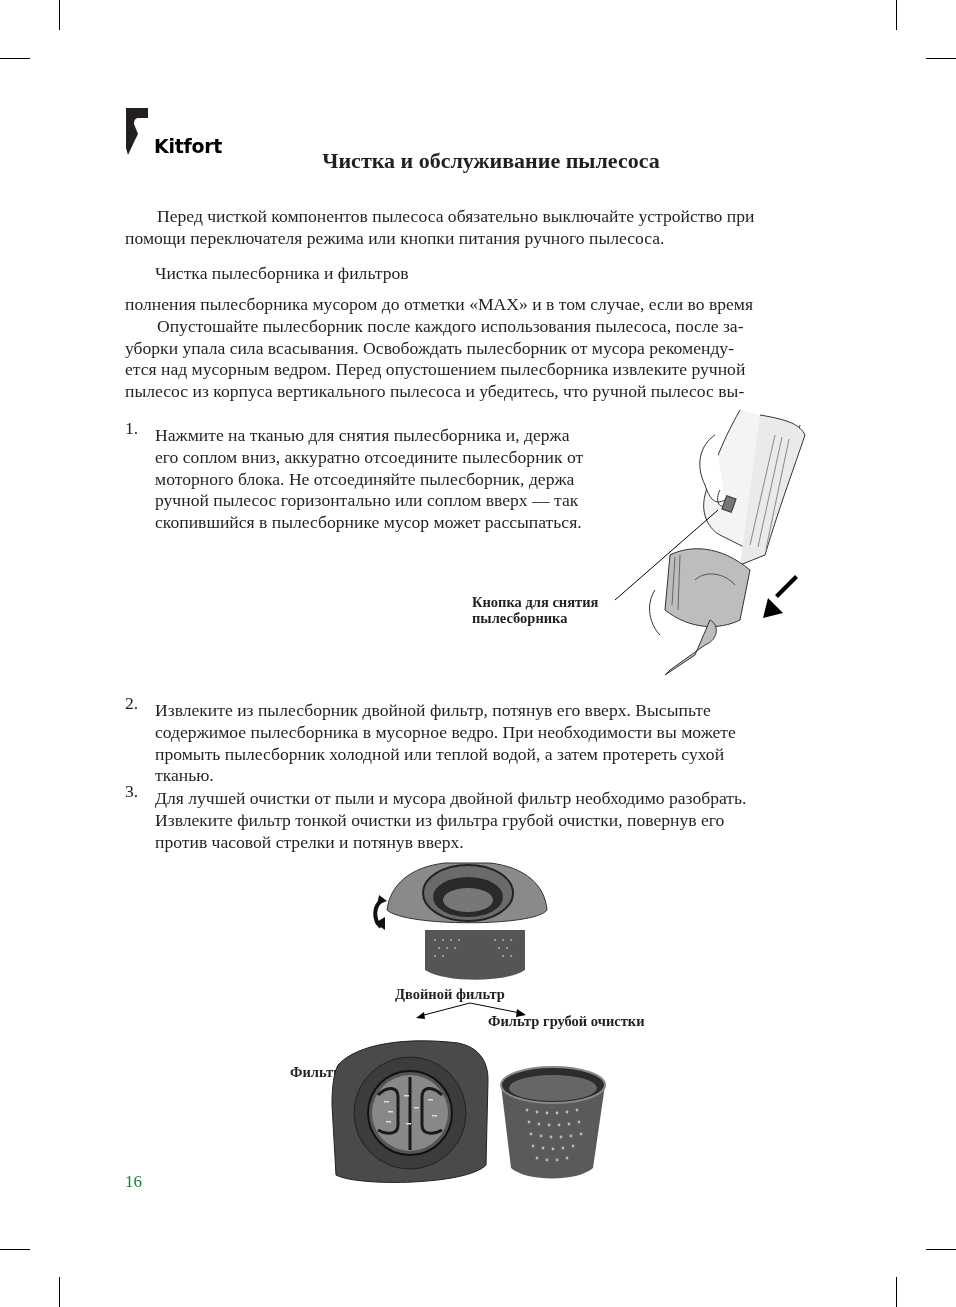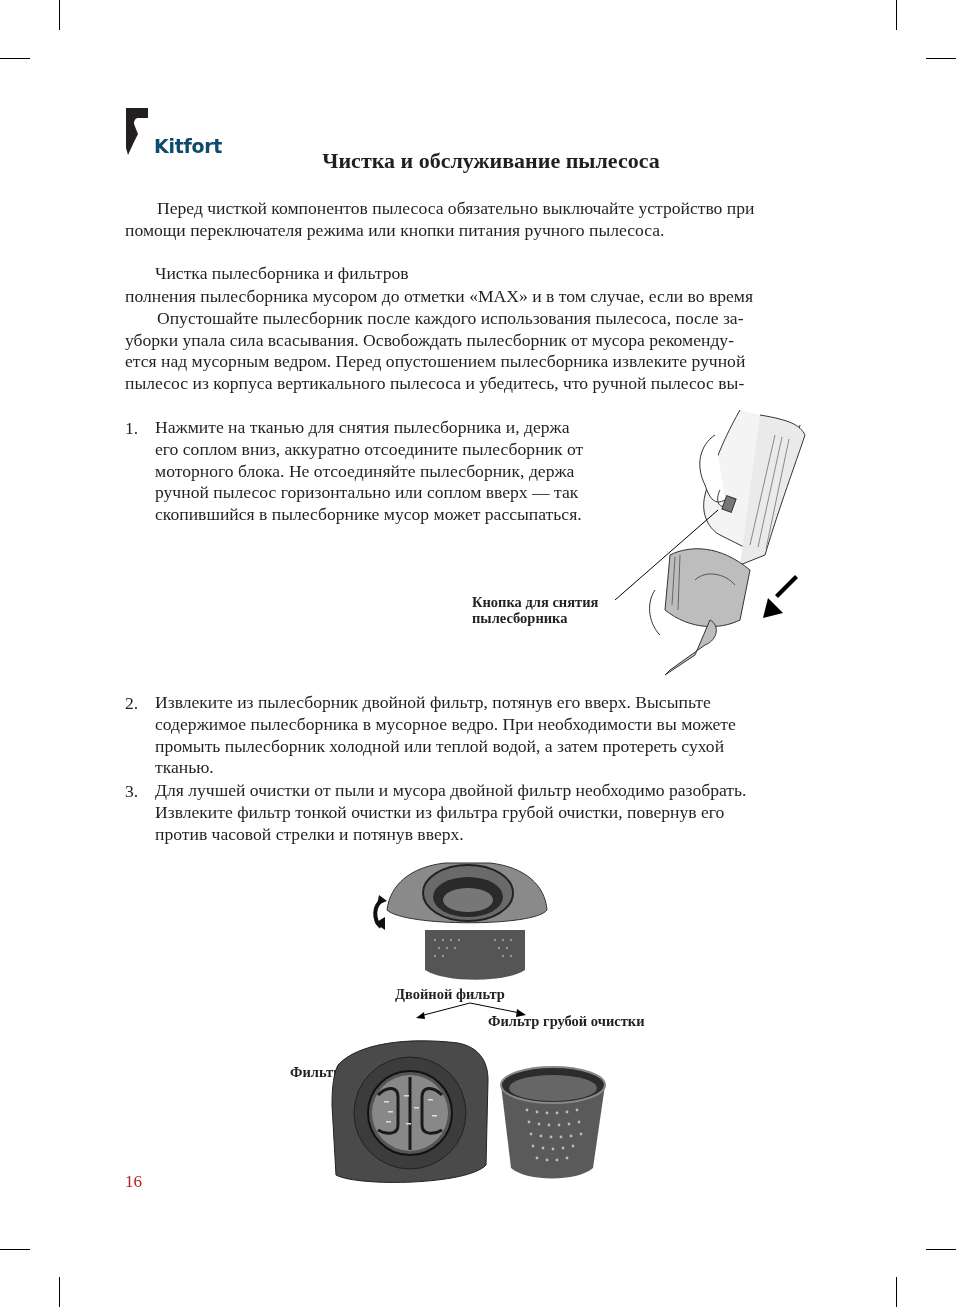--- a/index.html
+++ b/index.html
@@ -4,26 +4,26 @@
 <style>
   html, body { margin: 0; padding: 0; background: #ffffff; }
   body { width: 956px; height: 1307px; position: relative; overflow: hidden;
          font-family: "Liberation Serif", "DejaVu Serif", serif; color: #231f20; }
   .crop { position: absolute; background: #000; }
   .crop.v { width: 1px; height: 30px; }
   .crop.h { width: 30px; height: 1px; }
 
   .logo { position: absolute; left: 126px; top: 108px; width: 100px; height: 50px; }
   .logo-text { position: absolute; left: 154px; top: 135px; font-family: "DejaVu Sans", sans-serif;
-               font-weight: bold; font-size: 19px; color: #0c4a6e; letter-spacing: -0.3px; }
+               font-weight: bold; font-size: 19px; color: #000000; letter-spacing: -0.3px; }
 
   .title { position: absolute; left: 0; width: 982px; top: 148px; text-align: center;
            font-weight: bold; font-size: 22px; }
 
-  .p { position: absolute; font-size: 17.6px; line-height: 21.8px; text-align: justify; }
+  .p { position: absolute; font-size: 17.6px; line-height: 21.8px; text-align: justify; margin-top: 8px; }
   .p .line { display: block; white-space: nowrap; }
   .indent { padding-left: 32px; }
 
   .intro { left: 125px; top: 198px; width: 706px; }
   .subhead { position: absolute; left: 155px; top: 263px; font-weight: normal; font-size: 17.6px; }
   .body1 { left: 125px; top: 286px; width: 706px; }
 
   .list-item { position: absolute; font-size: 17.6px; line-height: 22px; }
   .list-num { position: absolute; left: 0; top: 0; }
   .list-text { position: absolute; left: 30px; top: 0; text-align: justify; }
@@ -34,21 +34,21 @@
   .li3 { left: 125px; top: 780px; width: 706px; }
   .li3 .list-text { width: 676px; }
 
   .caption { position: absolute; font-size: 14.5px; line-height: 16px; text-align: left; font-weight: bold; }
   .cap-button { left: 472px; top: 594px; width: 154px; }
   .cap-dual { left: 395px; top: 986px; width: 140px; }
   .cap-fine { left: 290px; top: 1064px; width: 170px; }
   .cap-coarse { left: 488px; top: 1013px; width: 170px; }
 
   .illus { position: absolute; }
-  .page-num { position: absolute; left: 125px; top: 1172px; font-size: 17px; color: #b91c1c; }
+  .page-num { position: absolute; left: 125px; top: 1172px; font-size: 17px; color: #15803d; }
 </style>
 </head>
 <body>
 
 <div class="crop v" style="left:59px;top:0;"></div>
 <div class="crop h" style="left:0;top:58px;"></div>
 <div class="crop v" style="left:896px;top:0;"></div>
 <div class="crop h" style="left:926px;top:58px;"></div>
 <div class="crop v" style="left:59px;top:1277px;"></div>
 <div class="crop h" style="left:0;top:1249px;"></div>

